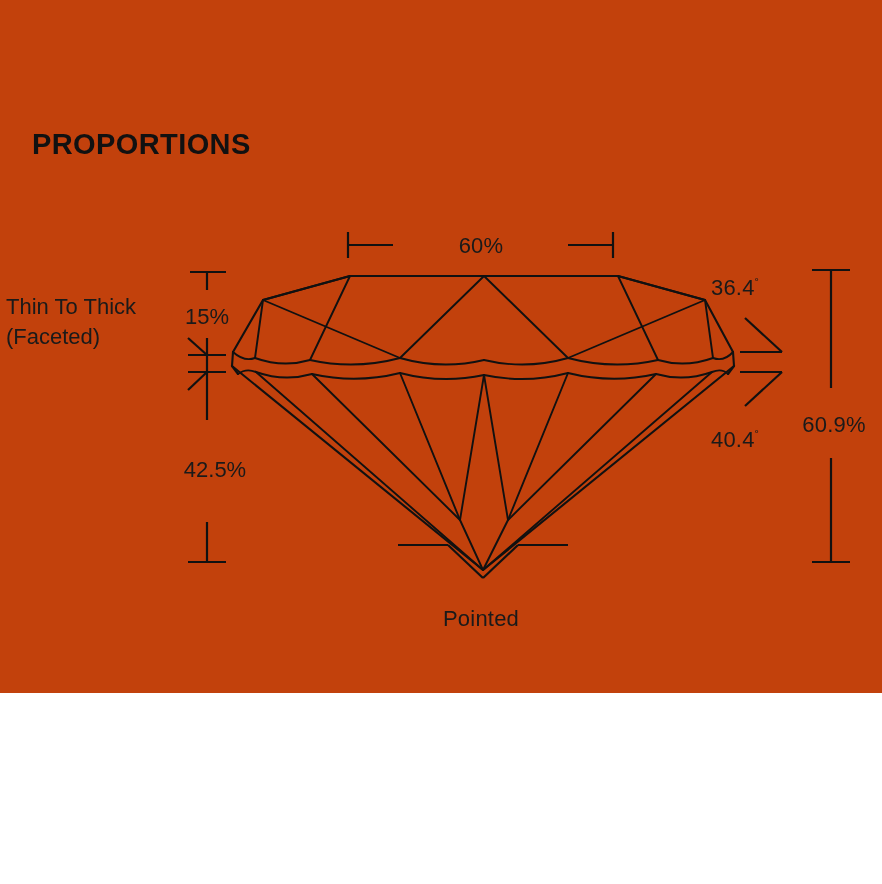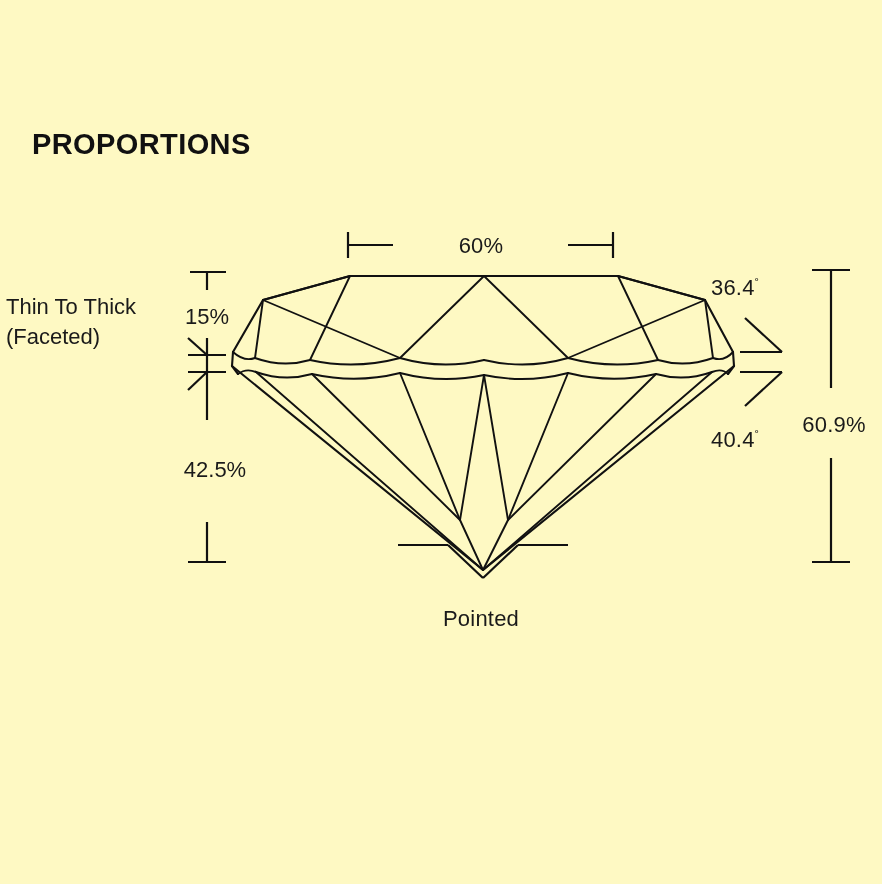--- a/index.html
+++ b/index.html
@@ -10,22 +10,22 @@
   body {
     width: 882px;
     height: 884px;
     font-family: "Liberation Sans", sans-serif;
     position: relative;
     overflow: hidden;
   }
   #page {
     position: relative;
     width: 882px;
-    height: 884px;
-    background: #fef9c3;
+    height: 693px;
+    background: #c2410c;
   }
   #title {
     position: absolute;
     left: 32px;
     top: 128px;
     font-family: "Liberation Sans", sans-serif;
     font-weight: bold;
     font-size: 29px;
     letter-spacing: 0.4px;
     color: #111111;

